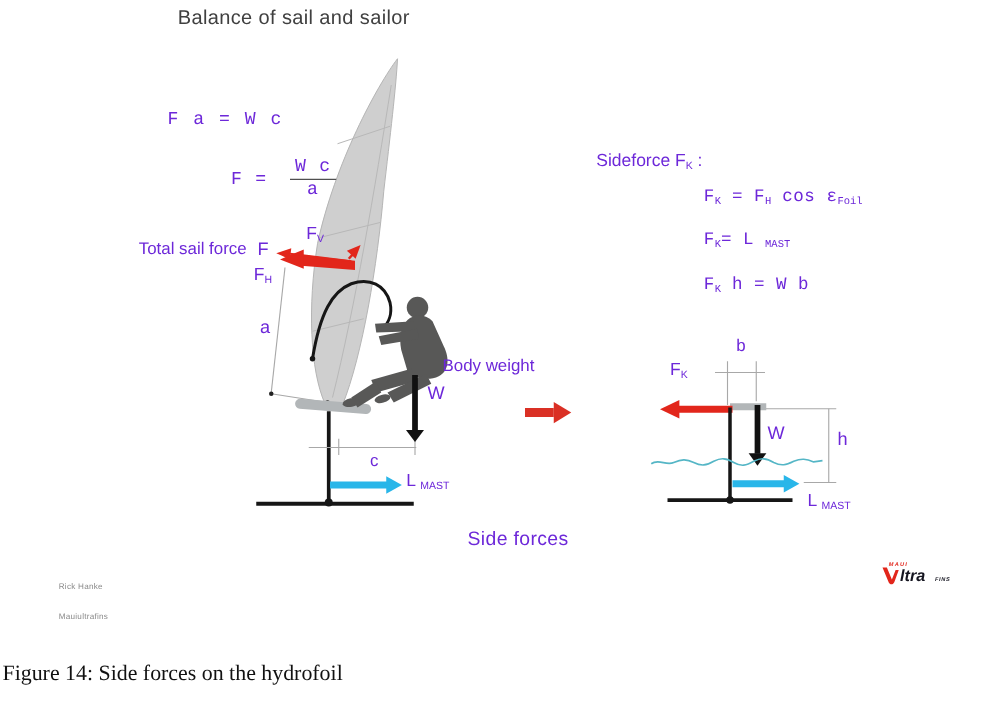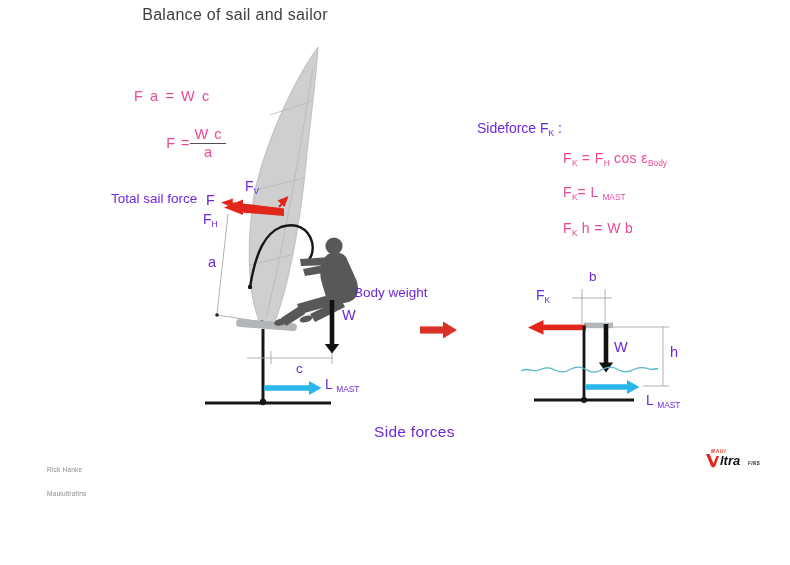--- a/index.html
+++ b/index.html
@@ -2,23 +2,23 @@
 <html><head>
 <meta charset="utf-8">
 <style>
   html,body{margin:0;padding:0;background:#fff;}
   .page{position:relative;width:790px;height:565px;background:#ffffff;overflow:hidden;
         font-family:"Liberation Sans",sans-serif;color:#3d3d3d;}
   svg.art{position:absolute;left:0;top:0;}
   .lbl{position:absolute;white-space:pre;line-height:1.05;color:#6d28d9;}
   .lbl sub{font-size:0.60em;vertical-align:-0.30em;letter-spacing:0;}
   .title{font-size:16px;letter-spacing:0.3px;color:#404040;text-align:center;}
-  .eq{color:#ec4899;}
+  .eq{color:#6d28d9;font-family:Liberation Mono, monospace;}
   .eq1{font-size:14.5px;letter-spacing:1.6px;}
-  .frac{display:inline-block;text-align:center;vertical-align:middle;margin-left:0;}
+  .frac{display:inline-block;text-align:center;vertical-align:middle;margin-left:18px;}
   .frac .num{display:block;border-bottom:1.2px solid #4f4f4f;padding:0 4px 1px 4px;}
   .frac .den{display:block;padding-top:1px;}
   .credits{font-size:6.5px;line-height:8px;color:#8a8a8a;letter-spacing:0.2px;}
   .caption{position:absolute;left:2px;top:528px;font-family:"Liberation Serif",serif;
            font-size:17.5px;color:#111;}
   .logo{position:absolute;left:698px;top:446px;}
 </style>
 </head>
 <body>
 
@@ -157,21 +157,21 @@
   <div class="lbl" style="left:203px;top:212px;font-size:14px;"><span>F</span><sub>H</sub></div>
   <div class="lbl" style="left:208px;top:255px;font-size:14.5px;">a</div>
 
   <div class="lbl" style="left:354px;top:286px;font-size:13.5px;">Body weight</div>
   <div class="lbl" style="left:342px;top:308px;font-size:14.5px;">W</div>
   <div class="lbl" style="left:296px;top:362px;font-size:13.5px;">c</div>
   <div class="lbl" style="left:325px;top:377px;font-size:14px;"><span>L</span> <sub>MAST</sub></div>
 
   <div class="lbl" style="left:477px;top:121px;font-size:14px;"><span>Sideforce </span><span>F</span><sub>K</sub><span> :</span></div>
 
-  <div class="lbl eq" style="left:563px;top:151px;font-size:14px;letter-spacing:0.4px;"><span>F</span><sub>K</sub><span> = F</span><sub>H</sub><span> cos ε</span><sub>Body</sub></div>
+  <div class="lbl eq" style="left:563px;top:151px;font-size:14px;letter-spacing:0.4px;"><span>F</span><sub>K</sub><span> = F</span><sub>H</sub><span> cos ε</span><sub>Foil</sub></div>
 
   <div class="lbl eq" style="left:563px;top:185px;font-size:14px;letter-spacing:0.4px;"><span>F</span><sub>K</sub><span>= L </span><sub>MAST</sub></div>
 
   <div class="lbl eq" style="left:563px;top:221px;font-size:14px;letter-spacing:0.4px;"><span>F</span><sub>K</sub><span> h = W b</span></div>
 
   <div class="lbl" style="left:589px;top:270px;font-size:13.5px;">b</div>
   <div class="lbl" style="left:536px;top:288px;font-size:14px;"><span>F</span><sub>K</sub></div>
   <div class="lbl" style="left:614px;top:340px;font-size:14.5px;">W</div>
   <div class="lbl" style="left:670px;top:345px;font-size:14.5px;">h</div>
   <div class="lbl" style="left:646px;top:393px;font-size:14px;"><span>L</span> <sub>MAST</sub></div>
@@ -185,14 +185,15 @@
 
   <div class="logo">
     <svg width="72" height="26" viewBox="0 0 72 26">
       <text x="13" y="7" font-size="4.5" font-style="italic" font-weight="bold" fill="#e2261b" letter-spacing="1" font-family="Liberation Sans, sans-serif">MAUI</text>
       <path d="M8,8 L13,20 C14,22 16.5,22 17.5,19.5 L21,10 L18.5,10 L15.5,17.5 L11.5,8 Z" fill="#e2261b"></path>
       <text x="22" y="19" font-size="13" font-style="italic" font-weight="bold" fill="#14141f" font-family="Liberation Sans, sans-serif">ltra</text>
       <text x="50" y="19" font-size="4.5" font-style="italic" font-weight="bold" fill="#14141f" letter-spacing="0.5" font-family="Liberation Sans, sans-serif">FINS</text>
     </svg>
   </div>
 
+  <div class="caption">Figure 14: Side forces on the hydrofoil</div>
 
 </div>
 
 </body></html>

